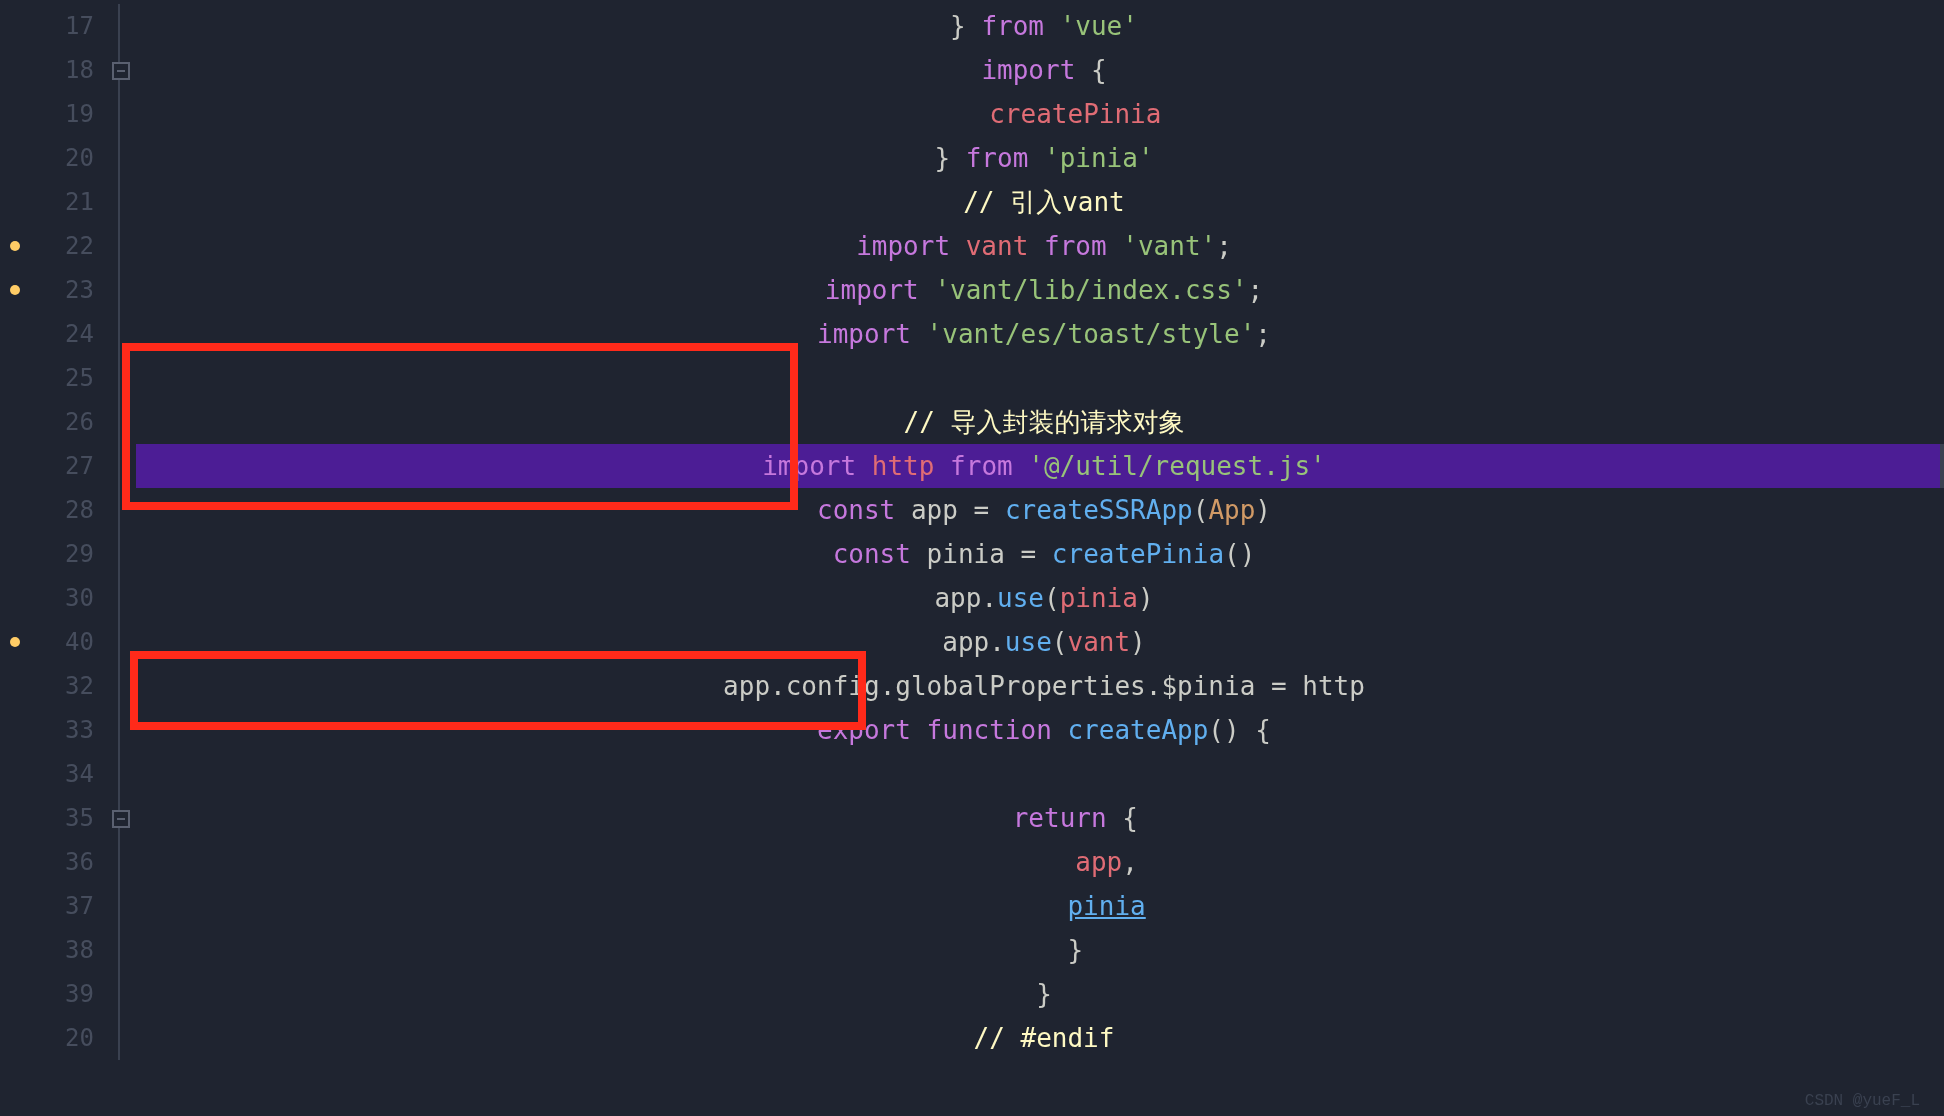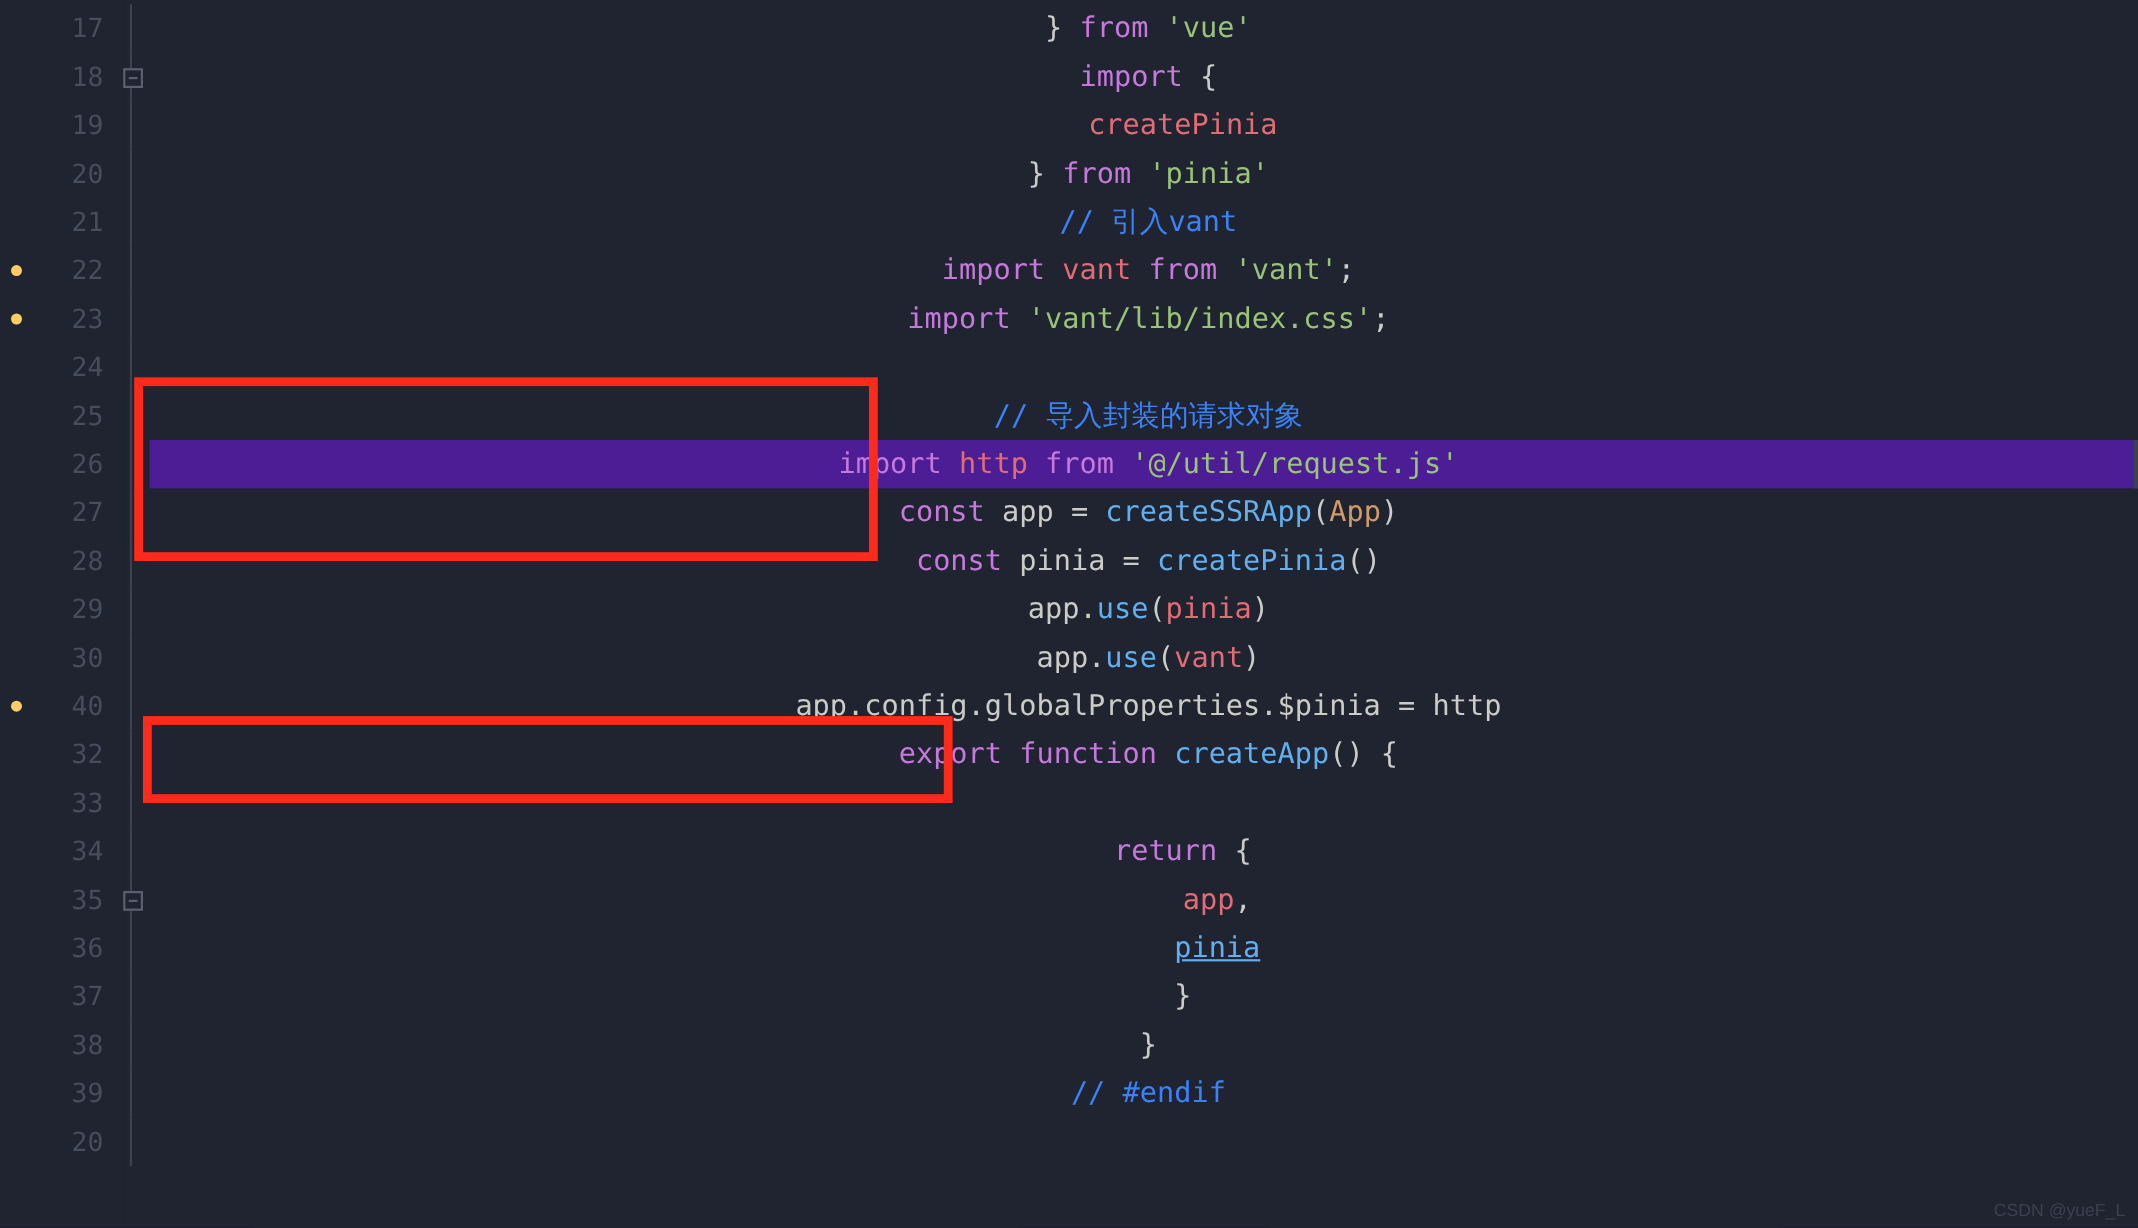--- a/index.html
+++ b/index.html
@@ -106,40 +106,40 @@
     width: 4px;
     top: 0;
     bottom: 0;
     background: #3a4150;
   }
   .t-default { color: #cbccc6; }
   .t-keyword { color: #c678dd; }
   .t-string  { color: #98c379; }
   .t-var     { color: #e06c75; }
   .t-func    { color: #61afef; }
-  .t-comment { color: #3b82f6; }
+  .t-comment { color: #fef9c3; }
   .t-punct   { color: #cbccc6; }
   .t-link    { color: #61afef; text-decoration: underline; }
   .t-prop    { color: #cbccc6; }
   .t-param   { color: #d19a66; }
 
   .red-box {
     position: absolute;
     border: 8px solid #ff2a1a;
     pointer-events: none;
     z-index: 50;
   }
 
   .watermark {
     position: absolute;
-    right: 12px;
+    right: 24px;
     bottom: 6px;
     font-size: 16px;
     color: #3a4150;
-    font-family: Liberation Sans, sans-serif;
+    font-family: Liberation Mono, monospace;
     z-index: 100;
   }
 </style>
 </head>
 <body>
 
 <div class="editor-wrap">
 
   <div class="gutter-changes" id="gutter-changes">
       <div class="change-dot" style="top: 241px;"></div>
@@ -252,20 +252,21 @@
     </div>
 
   <div class="code-area" id="code-area">
       <div class="code-line"><span class="t-punct">} </span><span class="t-keyword">from</span><span class="t-default"> </span><span class="t-string">'vue'</span></div>
       <div class="code-line"><span class="t-keyword">import</span><span class="t-punct"> {</span></div>
       <div class="code-line"><span class="t-default">    </span><span class="t-var">createPinia</span></div>
       <div class="code-line"><span class="t-punct">} </span><span class="t-keyword">from</span><span class="t-default"> </span><span class="t-string">'pinia'</span></div>
       <div class="code-line"><span class="t-comment">// 引入vant</span></div>
       <div class="code-line"><span class="t-keyword">import</span><span class="t-default"> </span><span class="t-var">vant</span><span class="t-default"> </span><span class="t-keyword">from</span><span class="t-default"> </span><span class="t-string">'vant'</span><span class="t-punct">;</span></div>
       <div class="code-line"><span class="t-keyword">import</span><span class="t-default"> </span><span class="t-string">'vant/lib/index.css'</span><span class="t-punct">;</span></div>
+      <div class="code-line"><span class="t-keyword">import</span><span class="t-default"> </span><span class="t-string">'vant/es/toast/style'</span><span class="t-punct">;</span></div>
       <div class="code-line"></div>
       <div class="code-line"><span class="t-comment">// 导入封装的请求对象</span></div>
       <div class="code-line current"><span class="t-keyword">import</span><span class="t-default"> </span><span class="t-var">http</span><span class="t-default"> </span><span class="t-keyword">from</span><span class="t-default"> </span><span class="t-string">'@/util/request.js'</span></div>
       <div class="code-line"><span class="t-keyword">const</span><span class="t-default"> </span><span class="t-prop">app</span><span class="t-punct"> = </span><span class="t-func">createSSRApp</span><span class="t-punct">(</span><span class="t-param">App</span><span class="t-punct">)</span></div>
       <div class="code-line"><span class="t-keyword">const</span><span class="t-default"> </span><span class="t-prop">pinia</span><span class="t-punct"> = </span><span class="t-func">createPinia</span><span class="t-punct">()</span></div>
       <div class="code-line"><span class="t-prop">app</span><span class="t-punct">.</span><span class="t-func">use</span><span class="t-punct">(</span><span class="t-var">pinia</span><span class="t-punct">)</span></div>
       <div class="code-line"><span class="t-prop">app</span><span class="t-punct">.</span><span class="t-func">use</span><span class="t-punct">(</span><span class="t-var">vant</span><span class="t-punct">)</span></div>
       <div class="code-line"><span class="t-prop">app</span><span class="t-punct">.</span><span class="t-prop">config</span><span class="t-punct">.</span><span class="t-prop">globalProperties</span><span class="t-punct">.</span><span class="t-prop">$pinia</span><span class="t-punct"> = </span><span class="t-prop">http</span></div>
       <div class="code-line"><span class="t-keyword">export</span><span class="t-default"> </span><span class="t-keyword">function</span><span class="t-default"> </span><span class="t-func">createApp</span><span class="t-punct">() {</span></div>
       <div class="code-line"></div>

